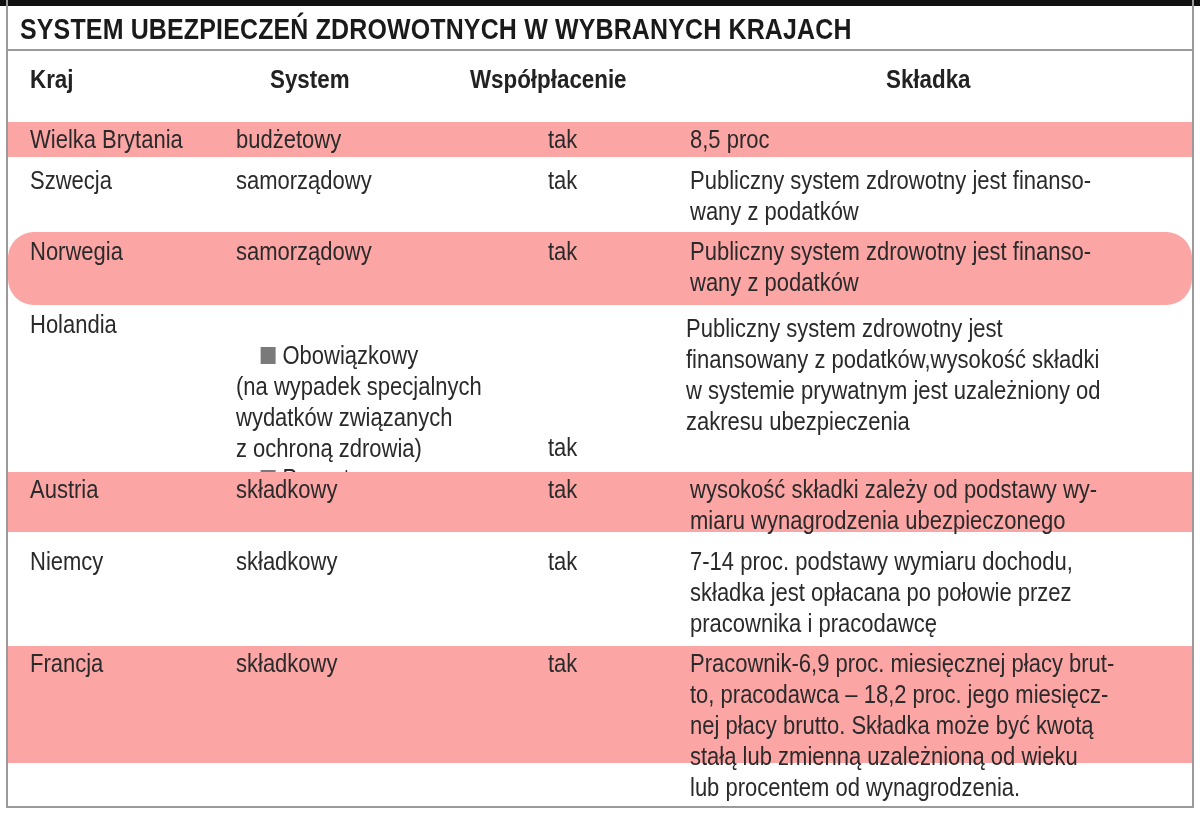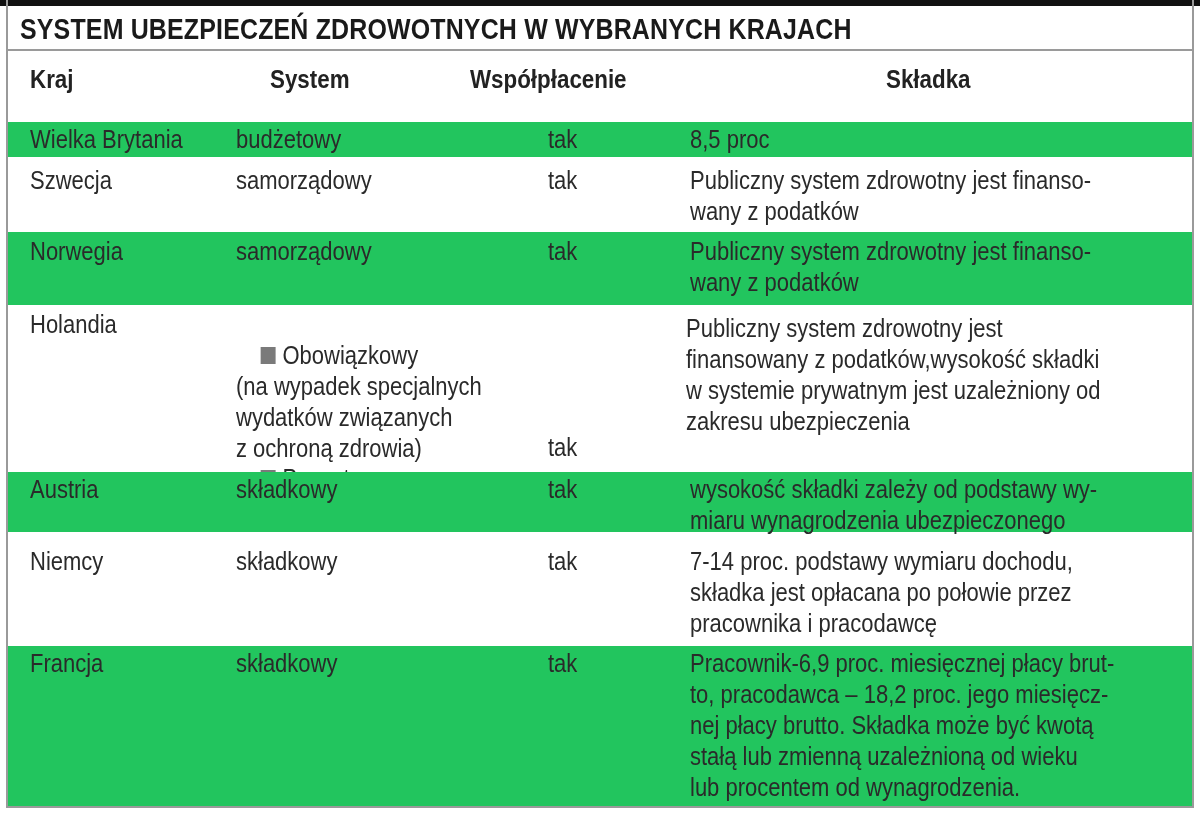--- a/index.html
+++ b/index.html
@@ -3,21 +3,21 @@
 <meta charset="utf-8">
 <style>
   html, body { margin:0; padding:0; }
   body { width:1200px; height:814px; background:#ffffff; font-family:"Liberation Sans", "DejaVu Sans", sans-serif; color:#222; overflow:hidden; position:relative; }
   .frame { position:absolute; left:6px; top:0; width:1188px; height:808px; border-left:2px solid #9a9a9a; border-right:2px solid #9a9a9a; border-bottom:2px solid #9a9a9a; box-sizing:border-box; }
   .topbar { position:absolute; left:0; top:0; width:1200px; height:6px; background:#111; }
   .title { position:absolute; left:20px; top:10px; height:38px; line-height:38px; font-size:29px; font-weight:bold; color:#1a1a1a; letter-spacing:0.2px; transform:scaleX(0.86); transform-origin:left center; white-space:nowrap; }
   .title-rule { position:absolute; left:6px; top:49px; width:1188px; height:2px; background:#9a9a9a; }
   .hdr { position:absolute; top:62px; height:34px; line-height:34px; font-size:26px; font-weight:bold; color:#222; transform:scaleX(0.86); transform-origin:left center; white-space:nowrap; }
   .row { position:absolute; left:8px; width:1184px; }
-  .row.peach { background:#22c55e; }
+  .row.peach { background:#fca5a5; }
   .cell { position:absolute; font-size:25px; line-height:31px; color:#2a2a2a; white-space:pre; transform:scaleX(0.88); transform-origin:left top; }
   .c-kraj { left:22px; }
   .c-sys { left:228px; }
   .c-wsp { left:540px; }
   .c-skl { left:682px; }
   .bullet { display:inline-block; width:17px; height:17px; background:#7a7a7a; margin-right:8px; vertical-align:0px; }
 </style>
 </head>
 <body>
 
@@ -40,21 +40,21 @@
 </div>
 
 <div class="row" style="top:157px; height:75px;">
   <div class="cell c-kraj" style="top:8px;">Szwecja</div>
   <div class="cell c-sys" style="top:8px;">samorządowy</div>
   <div class="cell c-wsp" style="top:8px;">tak</div>
   <div class="cell c-skl" style="top:8px;">Publiczny system zdrowotny jest finanso-
 wany z podatków</div>
 </div>
 
-<div class="row peach" style="top:232px; height:73px;">
+<div class="row peach" style="top:232px; height:73px;border-radius:26px;">
   <div class="cell c-kraj" style="top:4px;">Norwegia</div>
   <div class="cell c-sys" style="top:4px;">samorządowy</div>
   <div class="cell c-wsp" style="top:4px;">tak</div>
   <div class="cell c-skl" style="top:4px;">Publiczny system zdrowotny jest finanso-
 wany z podatków</div>
 </div>
 
 <div class="row" style="top:305px; height:165px;">
   <div class="cell c-kraj" style="top:4px;">Holandia</div>
   <div class="cell c-sys" style="top:4px;">
@@ -83,21 +83,21 @@
 
 <div class="row" style="top:540px; height:134px;">
   <div class="cell c-kraj" style="top:6px;">Niemcy</div>
   <div class="cell c-sys" style="top:6px;">składkowy</div>
   <div class="cell c-wsp" style="top:6px;">tak</div>
   <div class="cell c-skl" style="top:6px;">7-14 proc. podstawy wymiaru dochodu,
 składka jest opłacana po połowie przez
 pracownika i pracodawcę</div>
 </div>
 
-<div class="row peach" style="top:646px; height:160px;">
+<div class="row peach" style="top:646px; height:117px;">
   <div class="cell c-kraj" style="top:2px;">Francja</div>
   <div class="cell c-sys" style="top:2px;">składkowy</div>
   <div class="cell c-wsp" style="top:2px;">tak</div>
   <div class="cell c-skl" style="top:2px;">Pracownik-6,9 proc. miesięcznej płacy brut-
 to, pracodawca – 18,2 proc. jego miesięcz-
 nej płacy brutto. Składka może być kwotą
 stałą lub zmienną uzależnioną od wieku
 lub procentem od wynagrodzenia.</div>
 </div>
 

